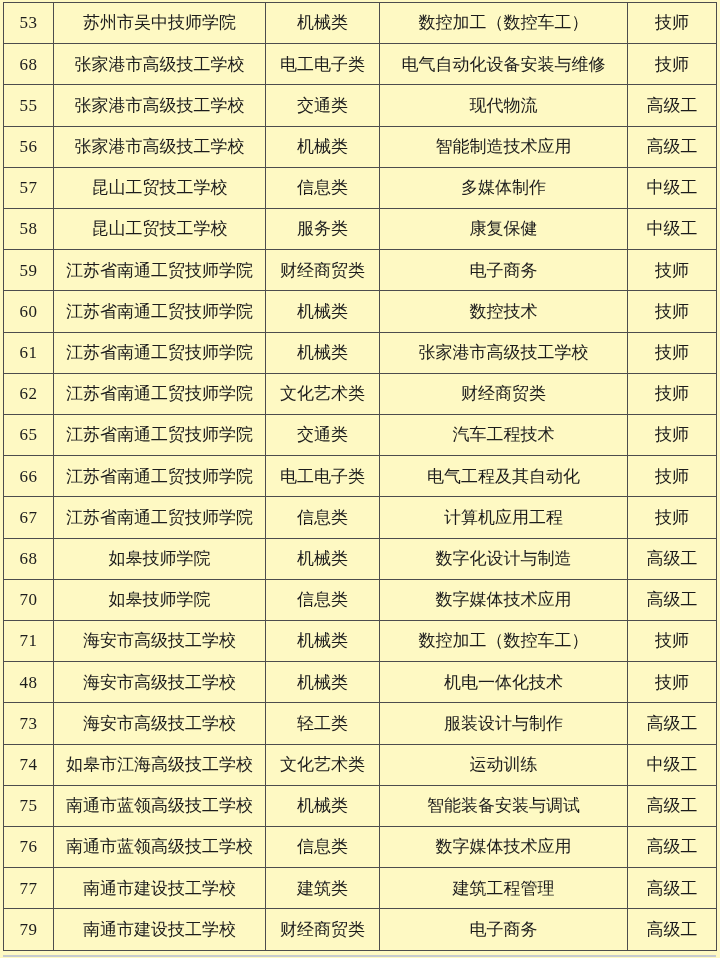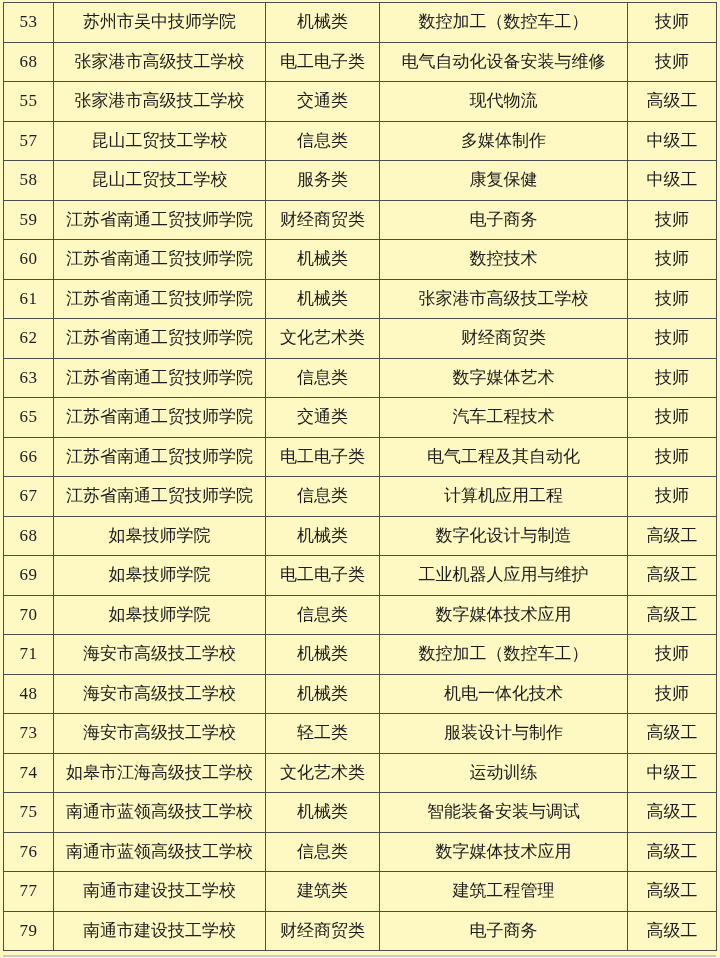--- a/index.html
+++ b/index.html
@@ -81,20 +81,27 @@
           <td>技师</td>
         </tr>
         <tr>
           <td class="num-cell">55</td>
           <td>张家港市高级技工学校</td>
           <td>交通类</td>
           <td>现代物流</td>
           <td>高级工</td>
         </tr>
         <tr>
+          <td class="num-cell">56</td>
+          <td>张家港市高级技工学校</td>
+          <td>机械类</td>
+          <td>智能制造技术应用</td>
+          <td>高级工</td>
+        </tr>
+        <tr>
           <td class="num-cell">57</td>
           <td>昆山工贸技工学校</td>
           <td>信息类</td>
           <td>多媒体制作</td>
           <td>中级工</td>
         </tr>
         <tr>
           <td class="num-cell">58</td>
           <td>昆山工贸技工学校</td>
           <td>服务类</td>
@@ -123,27 +130,20 @@
           <td>技师</td>
         </tr>
         <tr>
           <td class="num-cell">62</td>
           <td>江苏省南通工贸技师学院</td>
           <td>文化艺术类</td>
           <td>财经商贸类</td>
           <td>技师</td>
         </tr>
         <tr>
-          <td class="num-cell">63</td>
-          <td>江苏省南通工贸技师学院</td>
-          <td>信息类</td>
-          <td>数字媒体艺术</td>
-          <td>技师</td>
-        </tr>
-        <tr>
           <td class="num-cell">65</td>
           <td>江苏省南通工贸技师学院</td>
           <td>交通类</td>
           <td>汽车工程技术</td>
           <td>技师</td>
         </tr>
         <tr>
           <td class="num-cell">66</td>
           <td>江苏省南通工贸技师学院</td>
           <td>电工电子类</td>
@@ -155,27 +155,20 @@
           <td>江苏省南通工贸技师学院</td>
           <td>信息类</td>
           <td>计算机应用工程</td>
           <td>技师</td>
         </tr>
         <tr>
           <td class="num-cell">68</td>
           <td>如皋技师学院</td>
           <td>机械类</td>
           <td>数字化设计与制造</td>
-          <td>高级工</td>
-        </tr>
-        <tr>
-          <td class="num-cell">69</td>
-          <td>如皋技师学院</td>
-          <td>电工电子类</td>
-          <td>工业机器人应用与维护</td>
           <td>高级工</td>
         </tr>
         <tr>
           <td class="num-cell">70</td>
           <td>如皋技师学院</td>
           <td>信息类</td>
           <td>数字媒体技术应用</td>
           <td>高级工</td>
         </tr>
         <tr>

